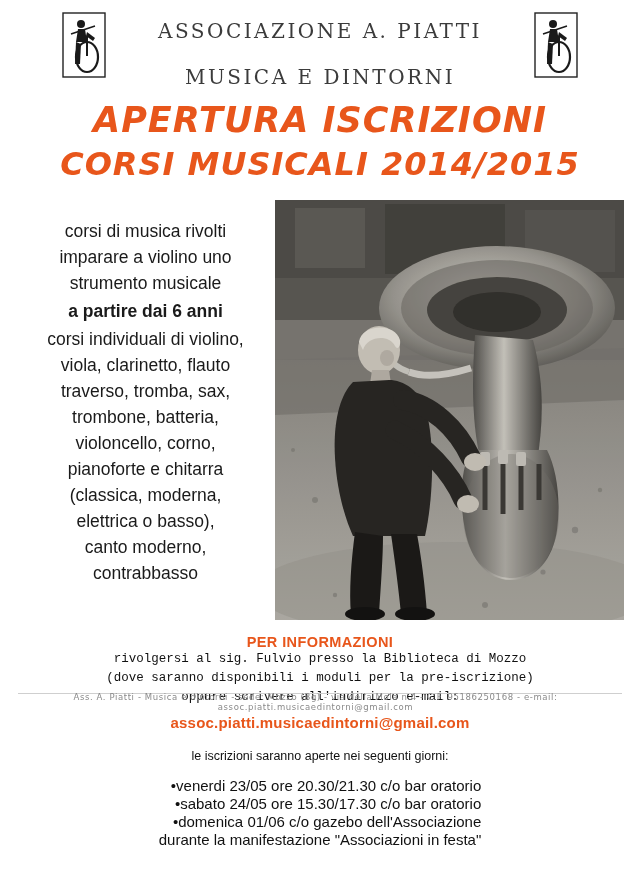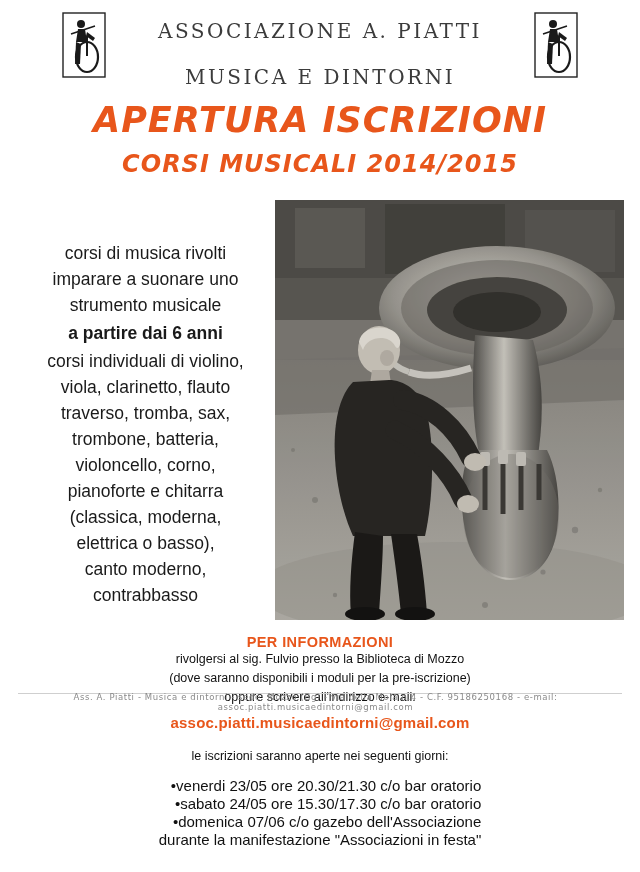--- a/index.html
+++ b/index.html
@@ -62,35 +62,35 @@
     font-style: italic;
     letter-spacing: 1px;
     margin-top: 6px;
   }
   .headline .l1 {
     font-size: 35px;
     line-height: 44px;
     text-transform: uppercase;
   }
   .headline .l2 {
-    font-size: 24px;
+    font-size: 32px;
     line-height: 44px;
     text-transform: uppercase;
   }
 
   
   .body-row {
     position: relative;
     margin-top: 14px;
     height: 420px;
   }
   .left-text {
     position: absolute;
     left: 18px;
-    top: 40px;
+    top: 18px;
     width: 255px;
     text-align: center;
     font-size: 17.5px;
     line-height: 26px;
     color: #1a1a1a;
   }
   .left-text .bold-line {
     font-weight: bold;
     display: block;
     margin: 2px 0 2px 0;
@@ -118,20 +118,21 @@
   }
   .info-title {
     color: #E8561B;
     font-weight: bold;
     font-size: 14.5px;
     letter-spacing: 0.4px;
   }
   .info-line {
     font-size: 12.5px;
     line-height: 19px;
+    font-family: Liberation Mono, monospace;
   }
   .email {
     color: #E8561B;
     font-weight: bold;
     font-size: 15px;
     margin-top: 7px;
     letter-spacing: 0.2px;
   }
   .dates-intro {
     font-size: 12.5px;
@@ -211,21 +212,21 @@
 
   <div class="headline">
     <div class="l1">APERTURA ISCRIZIONI</div>
     <div class="l2">CORSI MUSICALI 2014/2015</div>
   </div>
 
   <div class="body-row">
 
     <div class="left-text">
       <p>corsi di musica rivolti</p>
-      <p>imparare a suonare uno</p>
+      <p>imparare a violino uno</p>
       <p>strumento musicale</p>
       <span class="bold-line">a partire dai 6 anni</span>
       <p>corsi individuali di violino,</p>
       <p>viola, clarinetto, flauto</p>
       <p>traverso, tromba, sax,</p>
       <p>trombone, batteria,</p>
       <p>violoncello, corno,</p>
       <p>pianoforte e chitarra</p>
       <p>(classica, moderna,</p>
       <p>elettrica o basso),</p>
@@ -338,21 +339,21 @@
     <div class="info-line">rivolgersi al sig. Fulvio presso la Biblioteca di Mozzo</div>
     <div class="info-line">(dove saranno disponibili i moduli per la pre-iscrizione)</div>
     <div class="info-line">oppure scrivere all'indirizzo e-mail:</div>
     <div class="email">assoc.piatti.musicaedintorni@gmail.com</div>
 
     <div class="dates-intro">le iscrizioni saranno aperte nei seguenti giorni:</div>
 
     <div class="dates">
       <div>•venerdi  23/05 ore 20.30/21.30 c/o bar oratorio</div>
       <div>•sabato   24/05 ore 15.30/17.30 c/o bar oratorio</div>
-      <div>•domenica  07/06 c/o gazebo dell'Associazione</div>
+      <div>•domenica  01/06 c/o gazebo dell'Associazione</div>
       <div>durante la manifestazione "Associazioni in festa"</div>
     </div>
   </div>
 
   <div class="footer-rule"></div>
   <div class="footer">Ass. A. Piatti - Musica e dintorni - sede: Mozzo (Bg) - via della Mola n.4 - C.F. 95186250168 - e-mail:  assoc.piatti.musicaedintorni@gmail.com</div>
 
 </div>
 
 </body></html>

